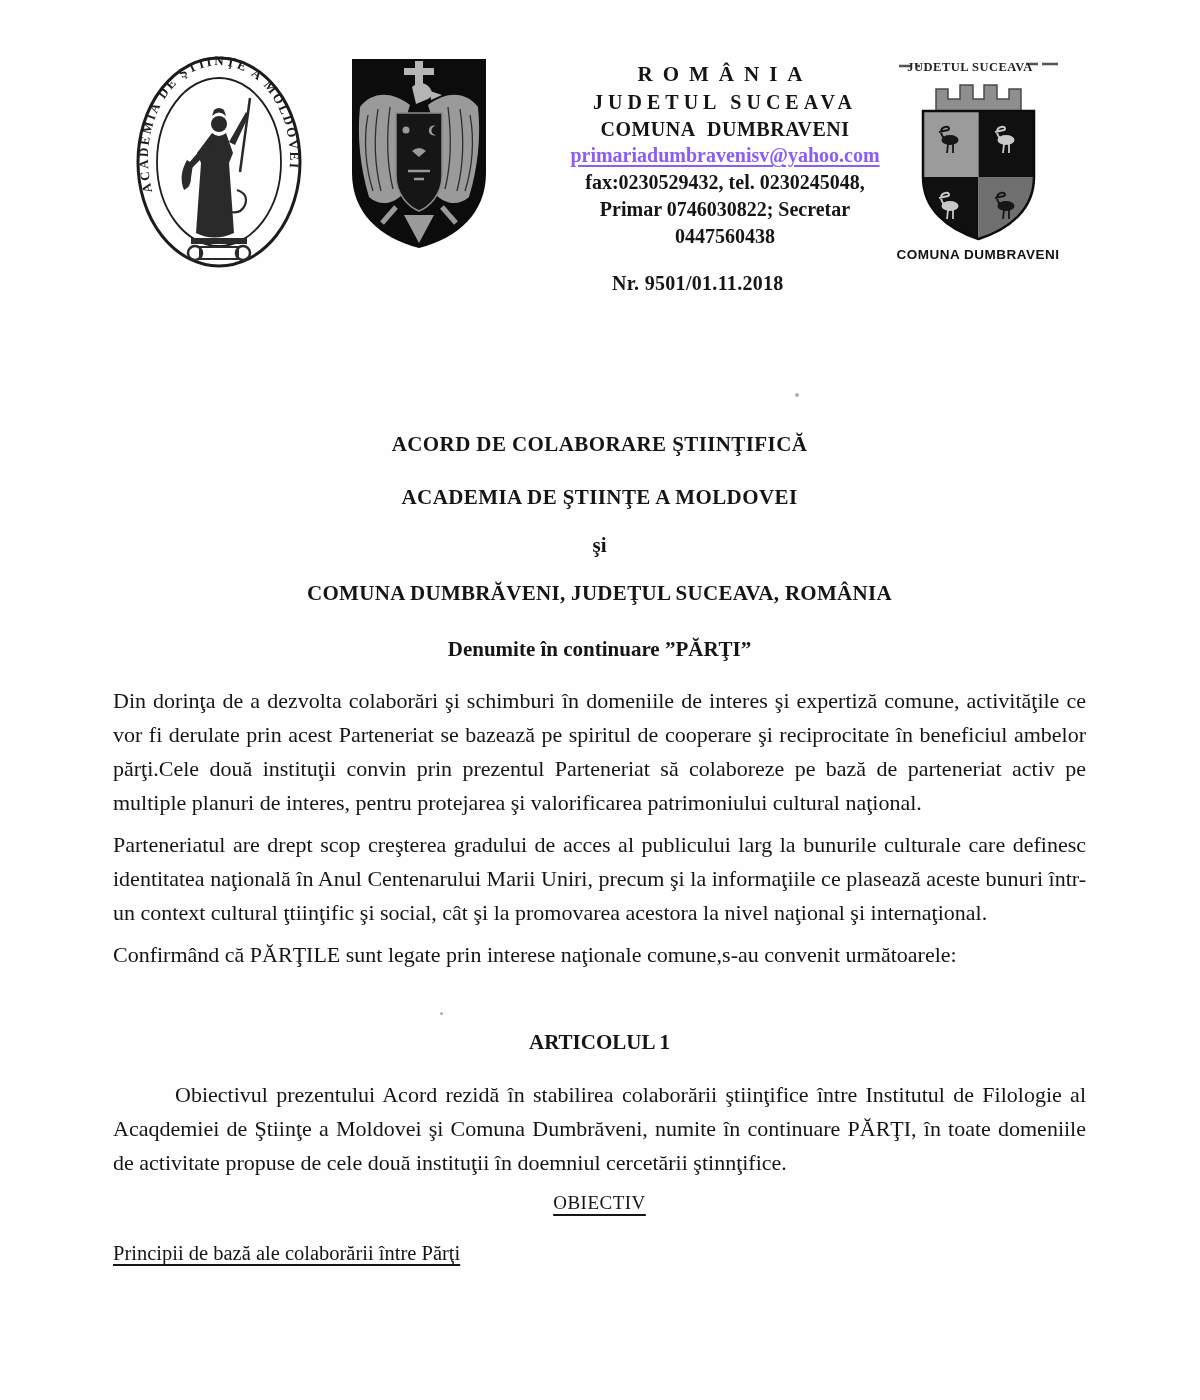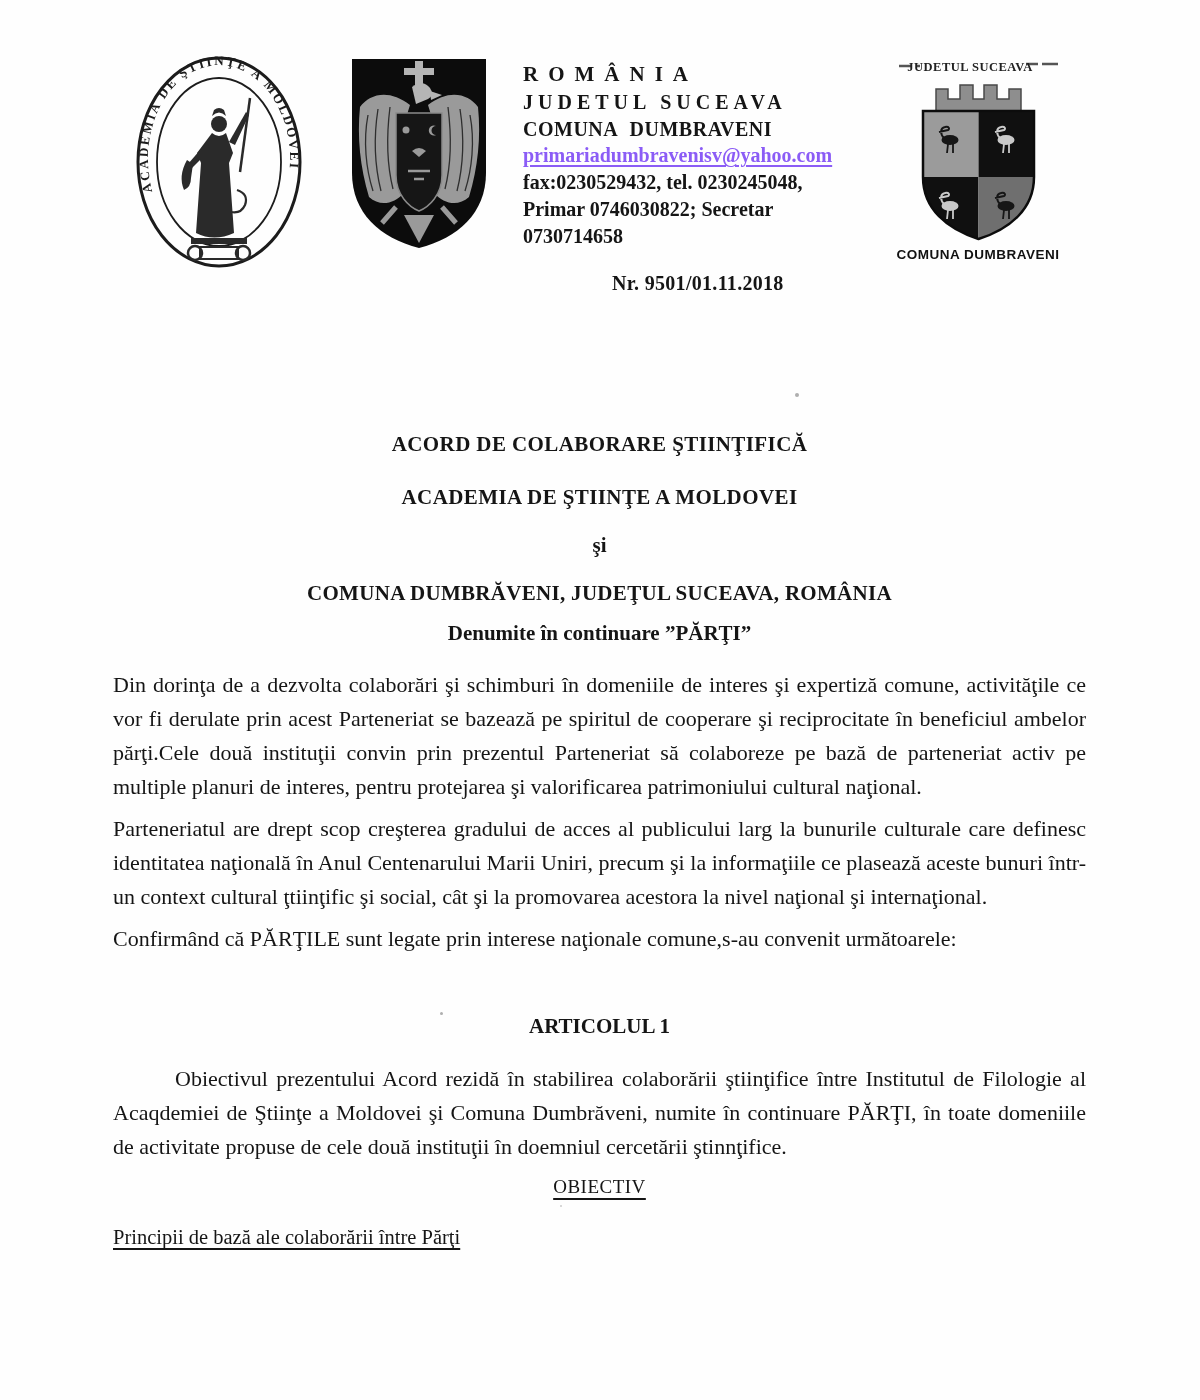--- a/index.html
+++ b/index.html
@@ -8,36 +8,36 @@
     width:1200px;height:1400px;
     background:#fefefe;
     font-family:"Liberation Serif", serif;
     color:#151515;
     overflow:hidden;
     margin:0 auto;
   }
   
   .seal{position:absolute;left:133px;top:50px;width:172px;height:222px;}
   .eagle{position:absolute;left:348px;top:55px;width:142px;height:198px;}
-  .hdr-center{position:absolute;left:523px;top:62px;width:370px;text-align:left;font-weight:bold;}
+  .hdr-center{position:absolute;left:540px;top:62px;width:370px;text-align:center;font-weight:bold;}
   .hc-country{font-size:21px;letter-spacing:10px;}
   .hc-county{font-size:20px;letter-spacing:5px;margin-top:4px;}
   .hc-commune{font-size:20px;letter-spacing:.5px;word-spacing:7px;margin-top:4px;}
   .hc-email{display:block;font-size:20px;color:#8b5cf6;text-decoration:underline;text-decoration-thickness:2px;text-underline-offset:3px;margin-top:3px;}
   .hc-line{font-size:20px;margin-top:4px;}
   .suceava{position:absolute;left:893px;top:53px;width:175px;height:212px;}
   .nr-line{position:absolute;left:612px;top:272px;font-size:20px;font-weight:bold;letter-spacing:.3px;}
   
   .doc-body{position:absolute;left:113px;top:430px;width:973px;}
   .c{ text-align:center;font-weight:bold;font-size:21px;line-height:28px;}
   .t-title{margin:0 0 25px 0;letter-spacing:.4px;}
   .t-between{margin:0 0 18px 0;}
   .t-party1{margin:0 0 20px 0;letter-spacing:.4px;}
   .t-and{margin:0 0 20px 0;}
-  .t-party2{margin:0 0 12px 0;letter-spacing:.3px;}
+  .t-party2{margin:0 0 28px 0;letter-spacing:.3px;}
   .t-denum{margin:0 0 21px 0;}
   p.body-par{font-size:22px;line-height:34px;text-align:justify;margin:0 0 8px 0;}
   p.indent{text-indent:62px;}
   .h-artic{margin:56px 0 22px 0;font-size:21px;}
   .h-obiectiv{margin:6px 0 18px 0;text-align:center;font-size:19px;font-weight:400;letter-spacing:.5px;line-height:30px;
     text-decoration:underline;text-decoration-thickness:1.5px;text-underline-offset:5px;}
   .h-princ{margin:10px 0 0 0;font-size:20.5px;line-height:34px;
     text-decoration:underline;text-decoration-thickness:1.5px;text-underline-offset:4px;}
   
   .speck{position:absolute;border-radius:50%;background:#6d6d6d;opacity:.55;}
@@ -108,21 +108,21 @@
     </svg>
   </div>
 
   <div class="hdr-center">
     <div class="hc-country">ROMÂNIA</div>
     <div class="hc-county">JUDETUL SUCEAVA</div>
     <div class="hc-commune">COMUNA DUMBRAVENI</div>
     <span class="hc-email">primariadumbravenisv@yahoo.com</span>
     <div class="hc-line">fax:0230529432, tel. 0230245048,</div>
     <div class="hc-line">Primar 0746030822; Secretar</div>
-    <div class="hc-line">0730714658</div>
+    <div class="hc-line">0447560438</div>
   </div>
 
   <div class="suceava">
     <svg width="175" height="212" viewBox="0 0 175 212" aria-hidden="true">
       <path d="M6 13 h13 M23 13 h4" stroke="#555" stroke-width="2.4" fill="none"></path>
       <path d="M133 11 h12 M149 11 h16" stroke="#555" stroke-width="2.4" fill="none"></path>
       <text x="77" y="18" text-anchor="middle" font-size="12.5" font-weight="600" font-family="Liberation Serif, serif" fill="#222" letter-spacing=".5">JUDETUL SUCEAVA</text>
       <path d="M43 58 V36 h12 v10 h12 v-14 h13 v14 h11 v-14 h13 v14 h12 v-10 h12 v22 z" fill="#8e8e8e" stroke="#4a4a4a" stroke-width="1.5"></path>
       <clipPath id="shieldClip">
         <path d="M30 58 H141 V124 C141 156 117 176 85.5 186 C54 176 30 156 30 124 Z"></path>

